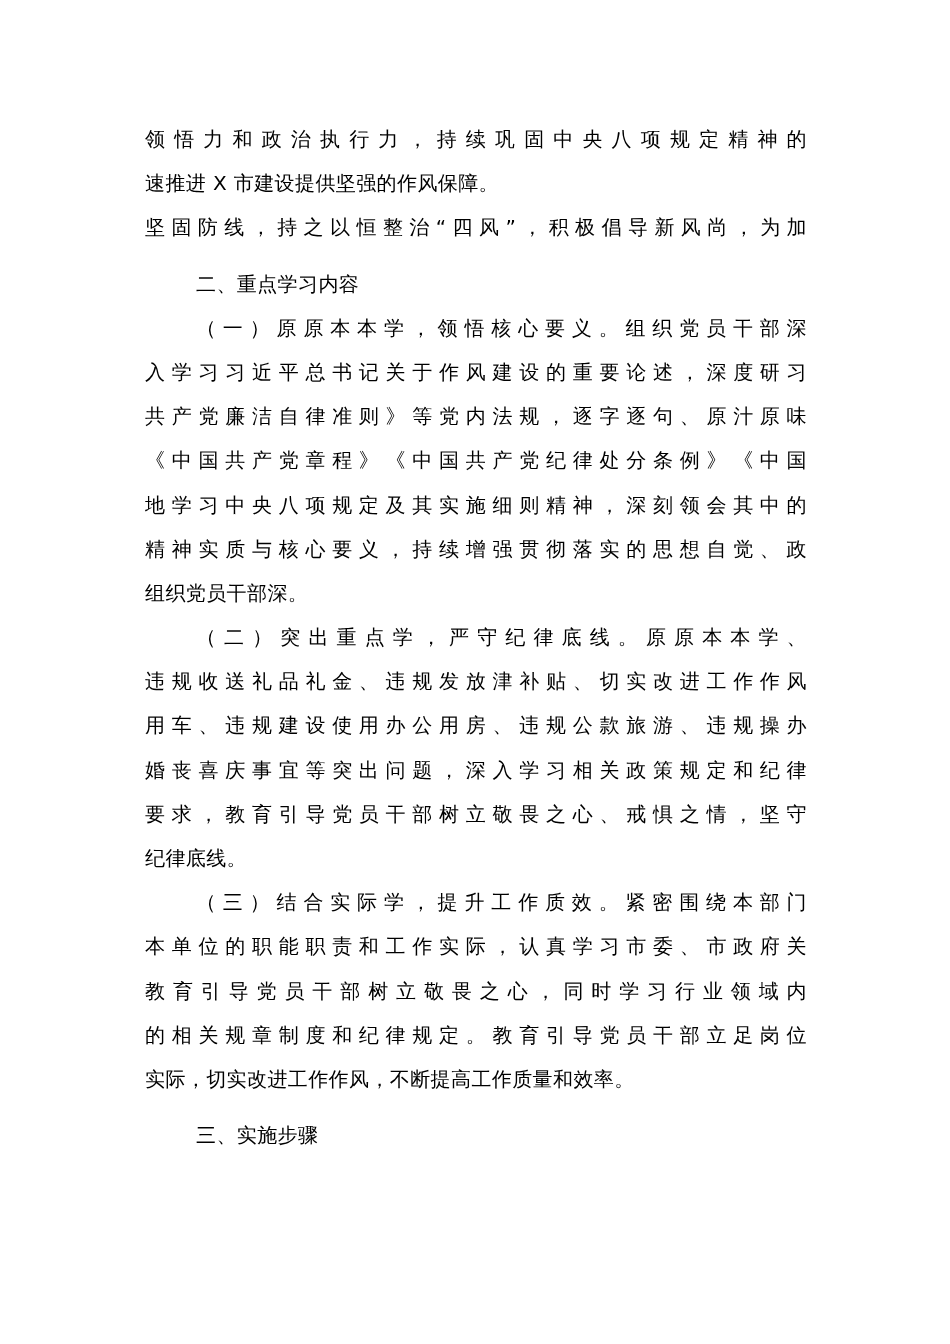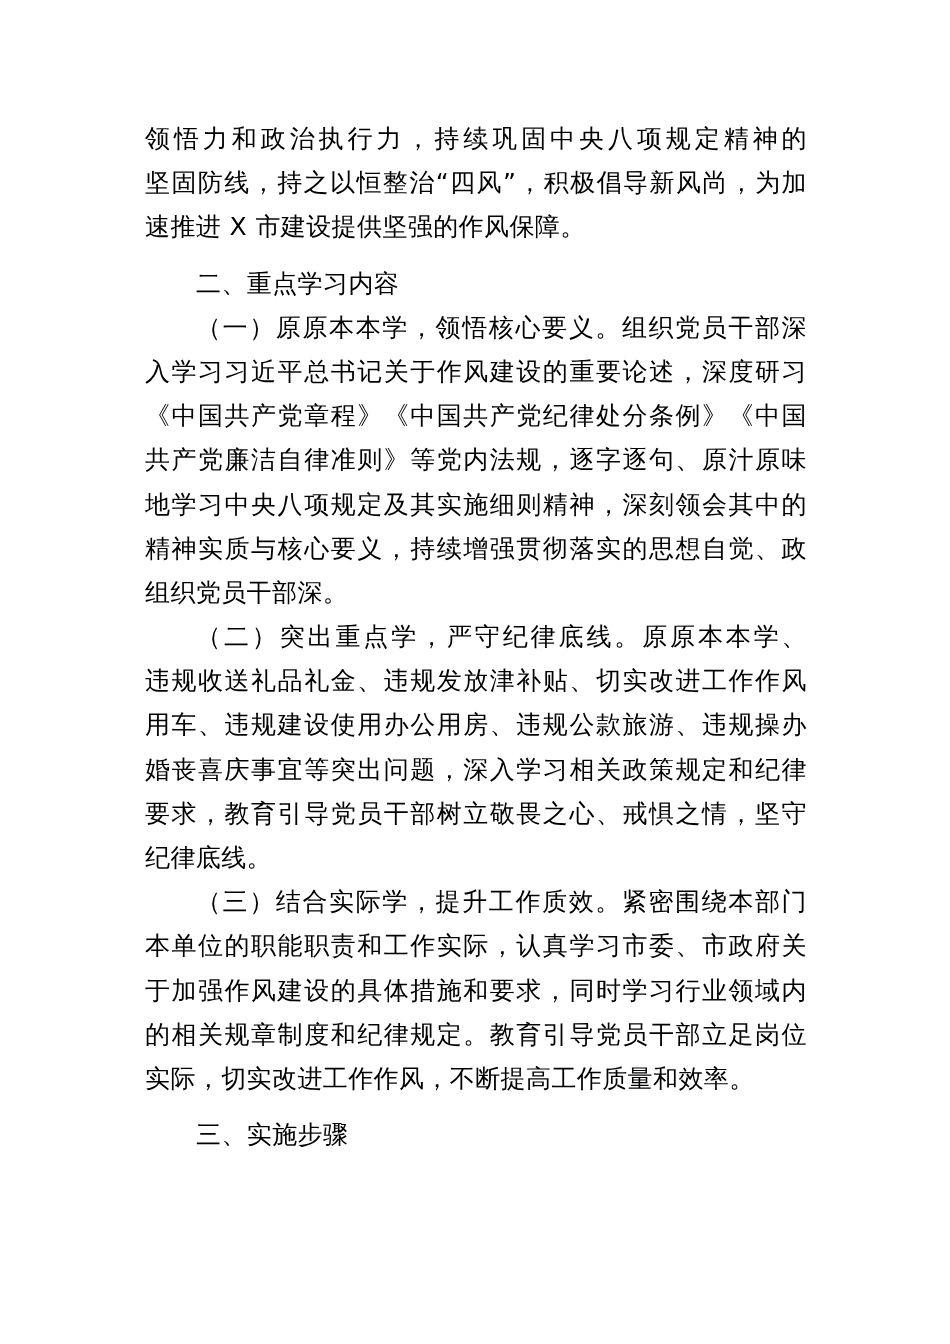--- a/index.html
+++ b/index.html
@@ -17,21 +17,21 @@
     }
     .page {
       position: absolute;
       left: 145px;
       top: 117px;
       width: 662px;
     }
     .line {
       height: 44.2px;
       line-height: 44.2px;
-      font-size: 25px;
+      font-size: 20px;
       white-space: nowrap;
       letter-spacing: 0.4px;
       text-align: justify;
       text-align-last: justify;
     }
     .line.last {
       text-align-last: left;
     }
     .line.indent {
       padding-left: 51px;
@@ -42,51 +42,51 @@
       margin-top: 12px;
     }
   </style>
 </head>
 <body>
 
 <div class="page">
 
   <div>
     <div class="line">领悟力和政治执行力，持续巩固中央八项规定精神的</div>
+    <div class="line last">速推进 X 市建设提供坚强的作风保障。</div>
     <div class="line">坚固防线，持之以恒整治“四风”，积极倡导新风尚，为加</div>
-    <div class="line last">速推进 X 市建设提供坚强的作风保障。</div>
   </div>
 
   <div>
     <div class="line heading">二、重点学习内容</div>
   </div>
 
   <div>
     <div class="line indent">（一）原原本本学，领悟核心要义。组织党员干部深</div>
     <div class="line">入学习习近平总书记关于作风建设的重要论述，深度研习</div>
+    <div class="line">共产党廉洁自律准则》等党内法规，逐字逐句、原汁原味</div>
     <div class="line">《中国共产党章程》《中国共产党纪律处分条例》《中国</div>
-    <div class="line">共产党廉洁自律准则》等党内法规，逐字逐句、原汁原味</div>
     <div class="line">地学习中央八项规定及其实施细则精神，深刻领会其中的</div>
     <div class="line">精神实质与核心要义，持续增强贯彻落实的思想自觉、政</div>
     <div class="line last">组织党员干部深。</div>
   </div>
 
   <div>
     <div class="line indent">（二）突出重点学，严守纪律底线。原原本本学、</div>
     <div class="line">违规收送礼品礼金、违规发放津补贴、切实改进工作作风</div>
     <div class="line">用车、违规建设使用办公用房、违规公款旅游、违规操办</div>
     <div class="line">婚丧喜庆事宜等突出问题，深入学习相关政策规定和纪律</div>
     <div class="line">要求，教育引导党员干部树立敬畏之心、戒惧之情，坚守</div>
     <div class="line last">纪律底线。</div>
   </div>
 
   <div>
     <div class="line indent">（三）结合实际学，提升工作质效。紧密围绕本部门</div>
     <div class="line">本单位的职能职责和工作实际，认真学习市委、市政府关</div>
-    <div class="line">于加强作风建设的具体措施和要求，同时学习行业领域内</div>
+    <div class="line">教育引导党员干部树立敬畏之心，同时学习行业领域内</div>
     <div class="line">的相关规章制度和纪律规定。教育引导党员干部立足岗位</div>
     <div class="line last">实际，切实改进工作作风，不断提高工作质量和效率。</div>
   </div>
 
   <div>
     <div class="line heading">三、实施步骤</div>
   </div>
 
 </div>
 

